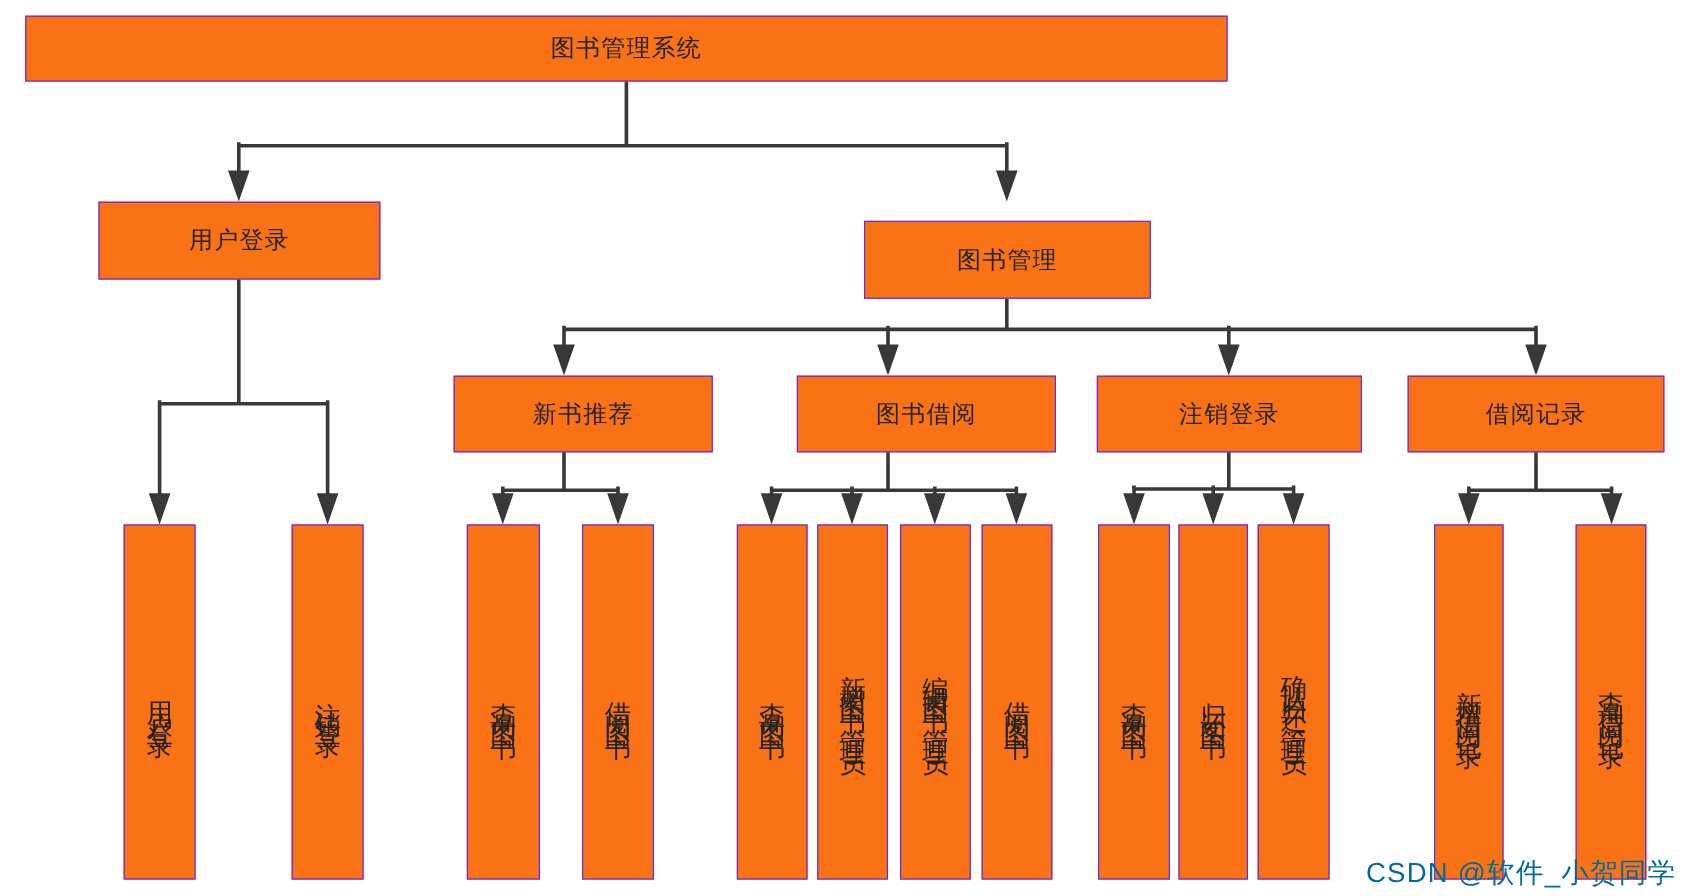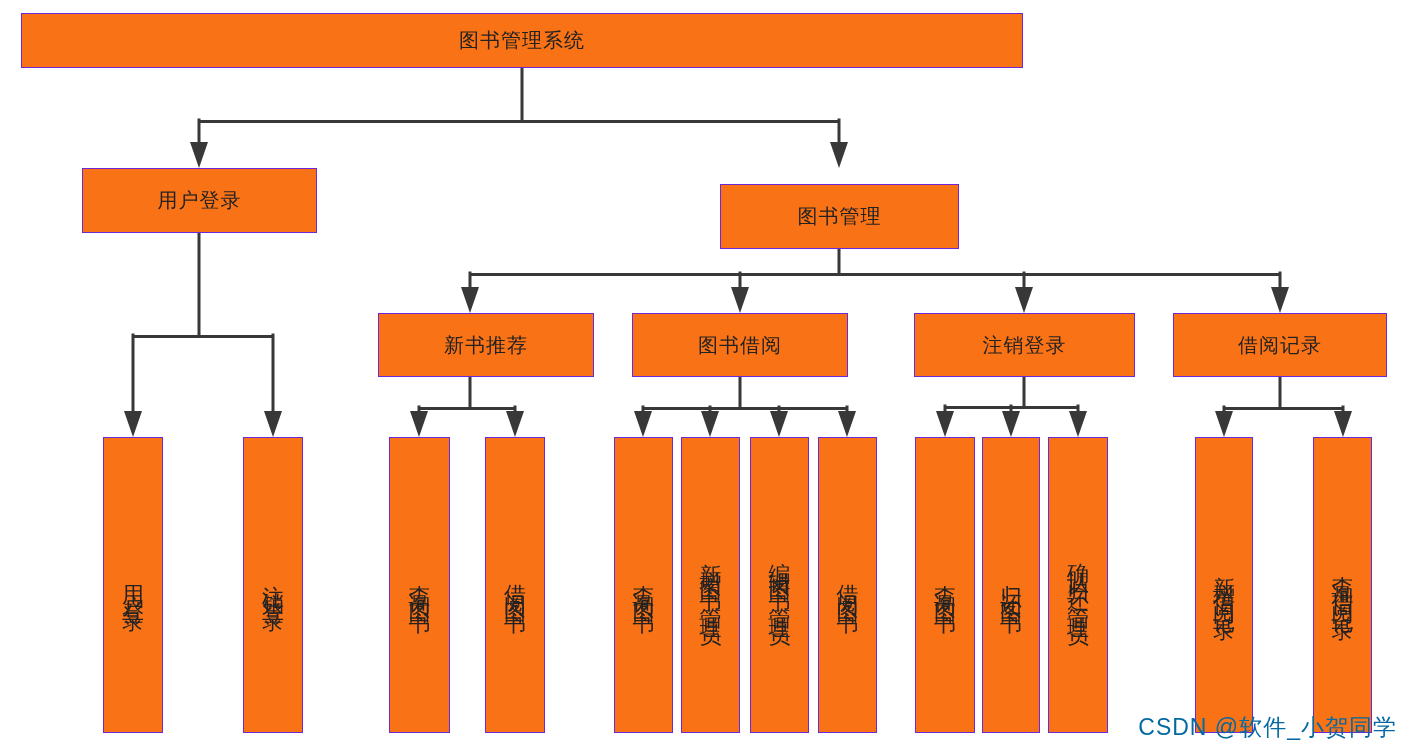--- a/index.html
+++ b/index.html
@@ -110,21 +110,21 @@
   <div class="box" style="left:82px; top:168px; width:235px; height:65px;">
     <span class="hlabel">用户登录</span>
   </div>
   <div class="box" style="left:720px; top:184px; width:239px; height:65px;">
     <span class="hlabel">图书管理</span>
   </div>
 
   <div class="box" style="left:362px; top:313px; width:216px; height:64px;margin-left:16px;">
     <span class="hlabel">新书推荐</span>
   </div>
-  <div class="box" style="left:632px; top:313px; width:216px; height:64px;">
+  <div class="box" style="left:664px; top:313px; width:216px; height:64px;">
     <span class="hlabel">图书借阅</span>
   </div>
   <div class="box" style="left:914px; top:313px; width:221px; height:64px;">
     <span class="hlabel">注销登录</span>
   </div>
   <div class="box" style="left:1173px; top:313px; width:214px; height:64px;">
     <span class="hlabel">借阅记录</span>
   </div>
 
   <div class="box leaf" style="left:103px; top:437px; width:60px; height:296px;">

